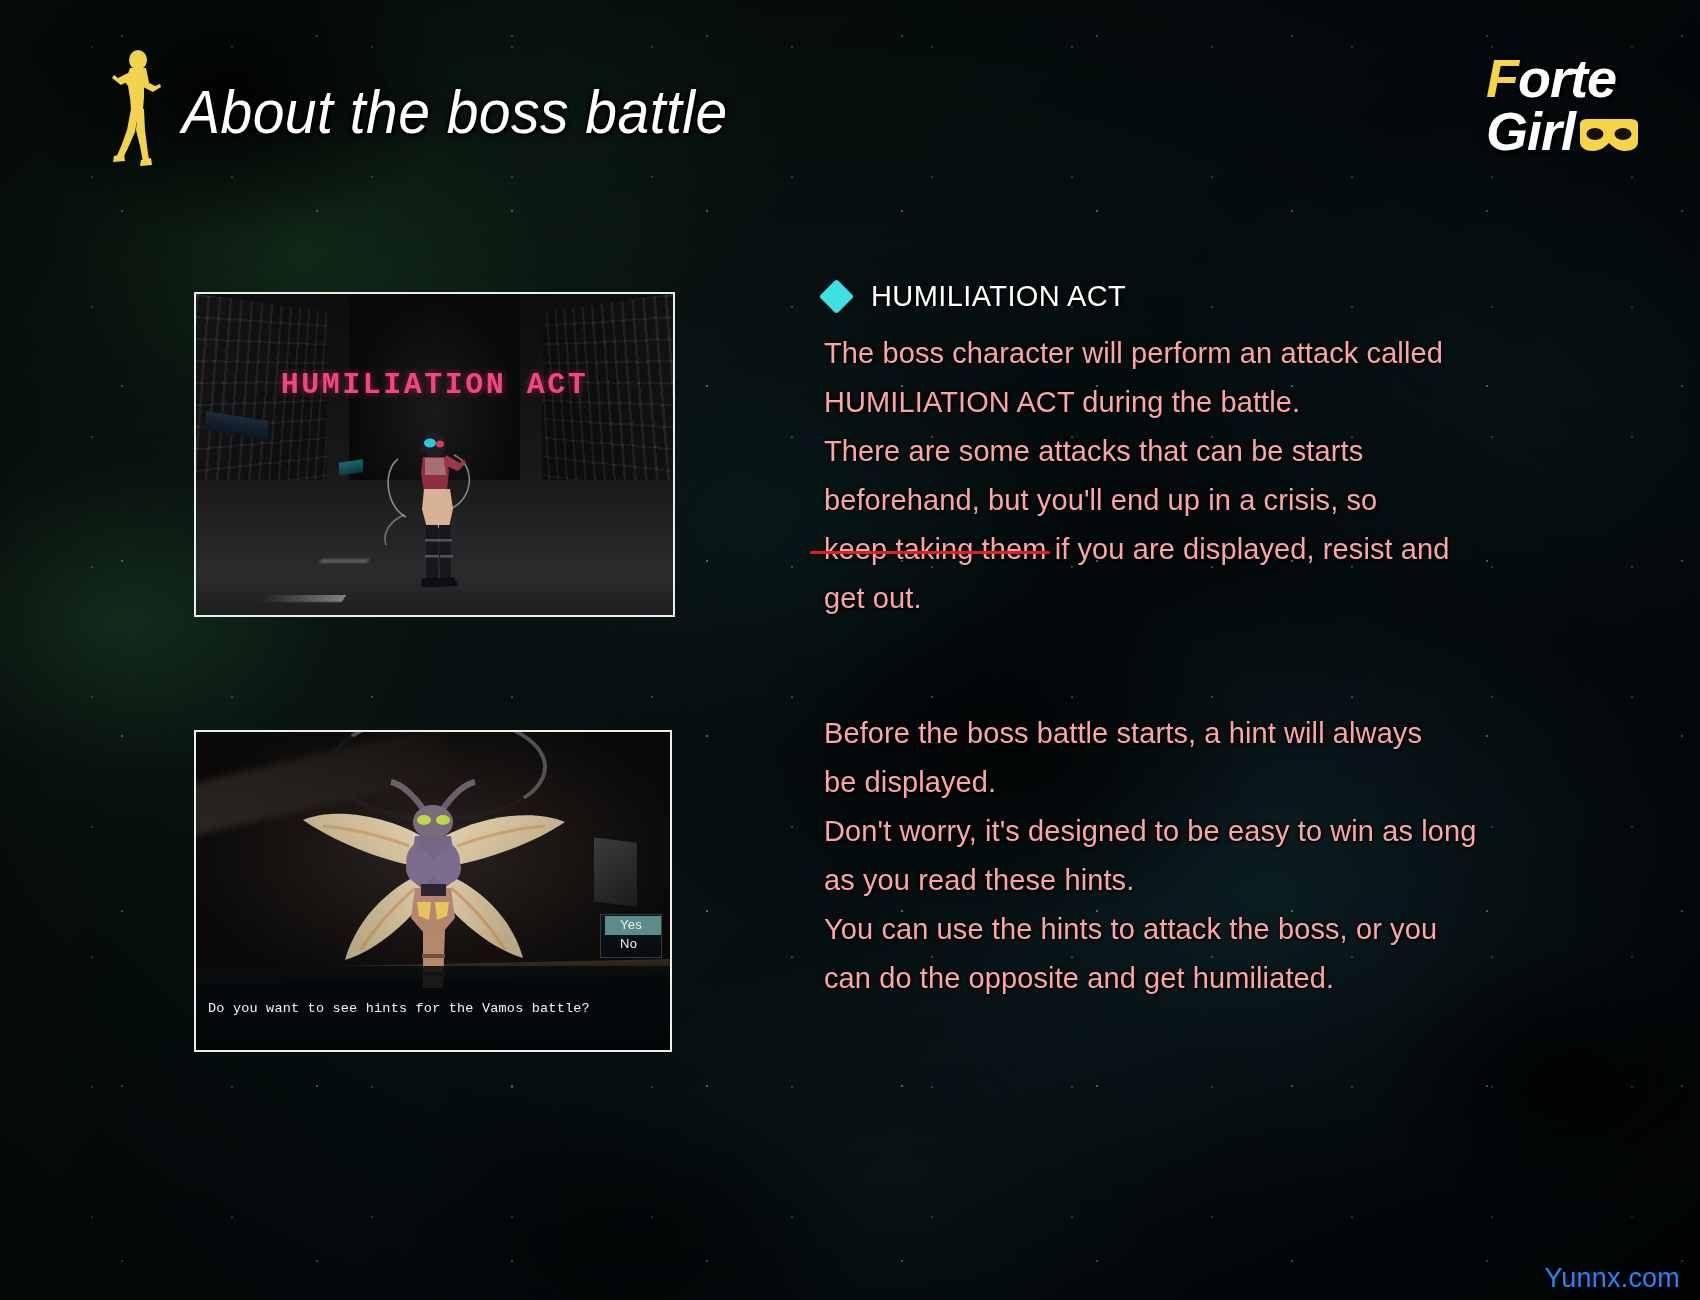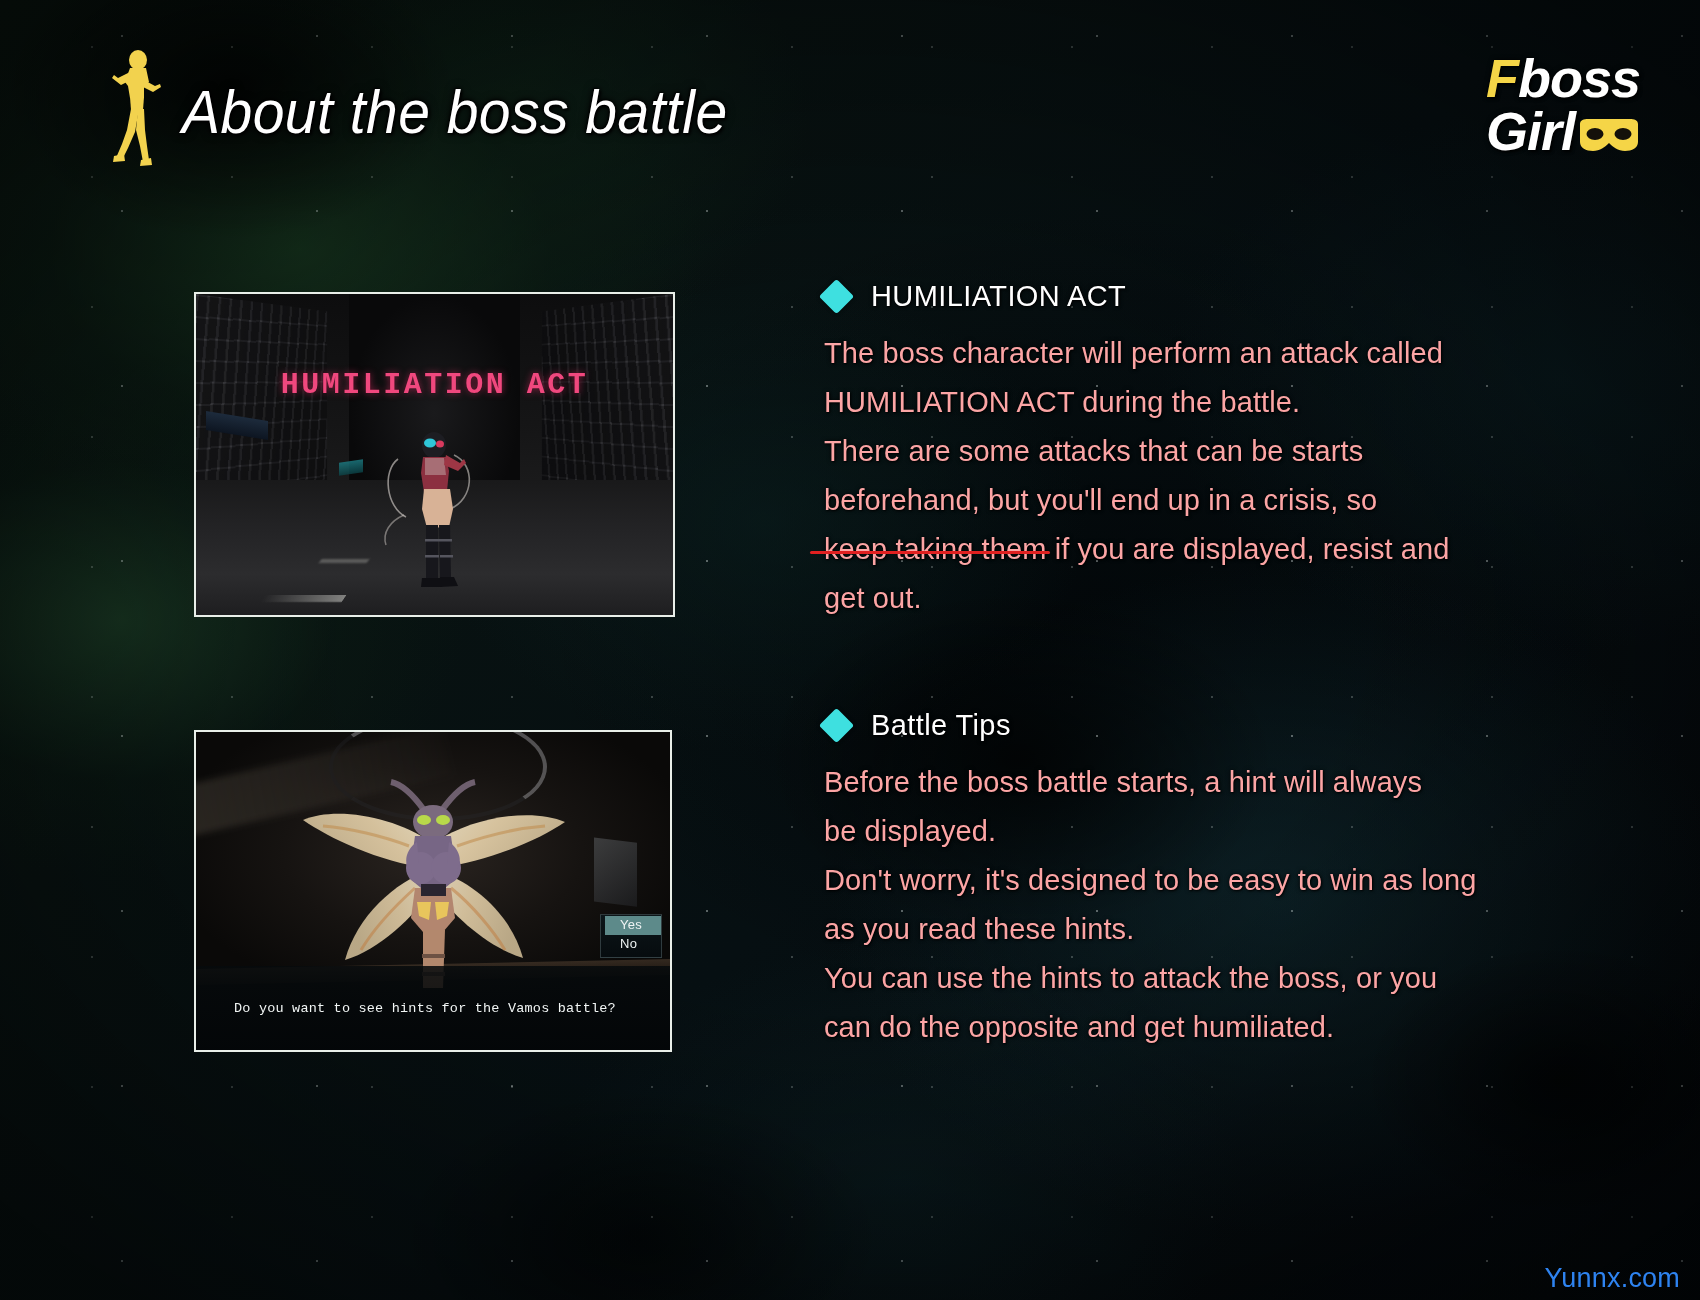--- a/index.html
+++ b/index.html
@@ -210,21 +210,21 @@
   }
   .dlg-opt {
     font-family:"Liberation Sans", sans-serif;
     font-size:13px; color:#eef3f3; line-height:1.45;
     padding:0 15px; letter-spacing:.3px;
   }
   .dlg-opt.sel { background:#5d8a8a; }
   .dlg-text-box {
     position:absolute; left:0; right:0; bottom:0; height:84px;
     background:linear-gradient(180deg, rgba(6,10,12,.86), rgba(3,6,8,.93));
-    display:flex; align-items:center;padding-left:26px;
+    display:flex; align-items:center;
   }
   .dlg-text {
     font-family:"Liberation Mono","DejaVu Sans Mono", monospace;
     font-size:13.5px; color:#f2f6f5; padding-left:12px; letter-spacing:.2px;
     white-space:nowrap;
   }
 
   
   .content { position:absolute; left:824px; top:280px; width:790px; }
 
@@ -294,21 +294,21 @@
         <path d="M6 108 L16 106 L17 113 L5 114 Z"></path>
         <path d="M33 112 L43 110 L44 117 L32 118 Z"></path>
       </g>
     </svg>
 
     <div class="page-title">About the boss battle</div>
 
     <div class="brand">
       <div class="brand-line">
         <span class="brand-accent">F</span>
-          <span>boss</span>
+          <span>orte</span>
       </div>
       <div class="brand-line">
         <span>Girl</span>
         <svg class="mask-icon" viewBox="0 0 62 34">
           <path d="M2 6 C2 2 6 1 10 1 L52 1 C56 1 60 2 60 6 L60 24 C60 30 54 33 47 33 C40 33 35 29 31 25 C27 29 22 33 15 33 C8 33 2 30 2 24 Z" fill="#f5d547"></path>
           <ellipse cx="17" cy="16" rx="8.5" ry="6" fill="#14110a"></ellipse>
           <ellipse cx="45" cy="16" rx="8.5" ry="6" fill="#14110a"></ellipse>
         </svg>
       </div>
     </div>
@@ -430,24 +430,20 @@
       </div>
       <div class="body-line">The boss character will perform an attack called</div>
       <div class="body-line">HUMILIATION ACT during the battle.</div>
       <div class="body-line">There are some attacks that can be starts</div>
       <div class="body-line">beforehand, but you'll end up in a crisis, so</div>
       <div class="body-line"><span class="strike">keep taking them</span><span> if you are displayed, resist and</span></div>
       <div class="body-line">get out.</div>
     </div>
 
     <div class="section">
-      <div class="sec-head">
-        <span class="diamond"></span>
-        <span class="sec-title">Battle Tips</span>
-      </div>
       <div class="body-line">Before the boss battle starts, a hint will always</div>
       <div class="body-line">be displayed.</div>
       <div class="body-line">Don't worry, it's designed to be easy to win as long</div>
       <div class="body-line">as you read these hints.</div>
       <div class="body-line">You can use the hints to attack the boss, or you</div>
       <div class="body-line">can do the opposite and get humiliated.</div>
     </div>
   </div>
 
   <div class="watermark">Yunnx.com</div>

